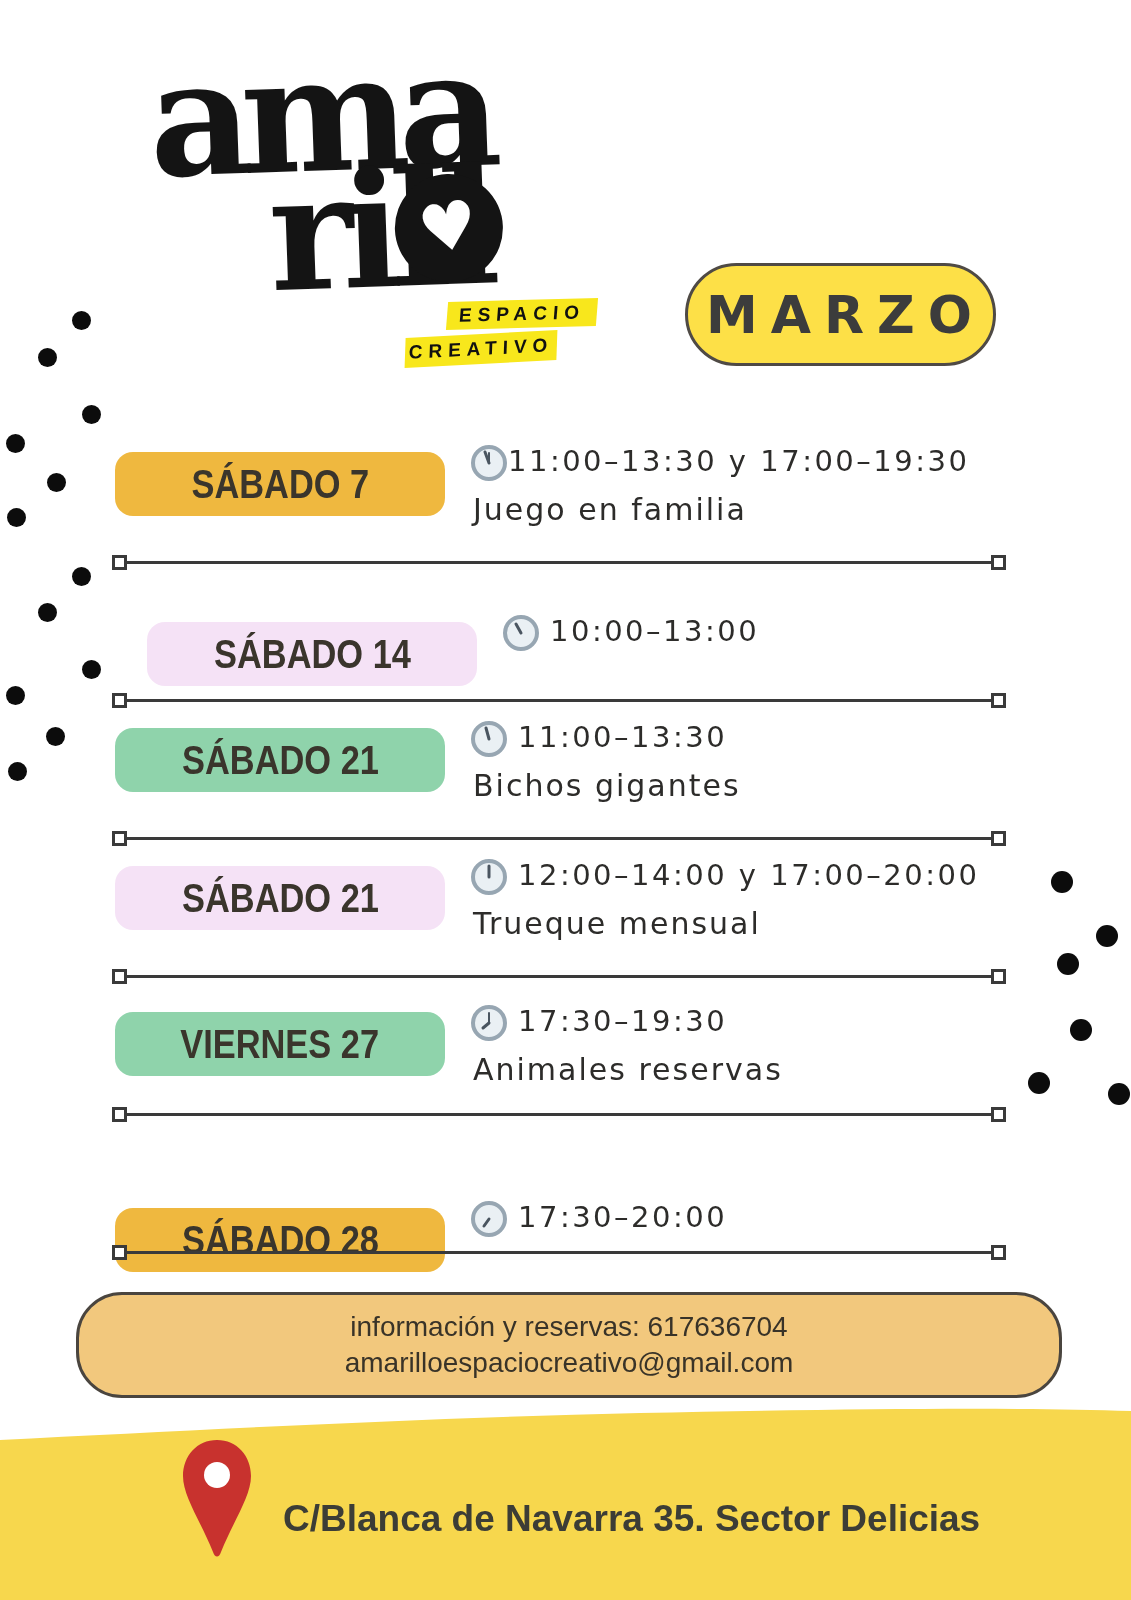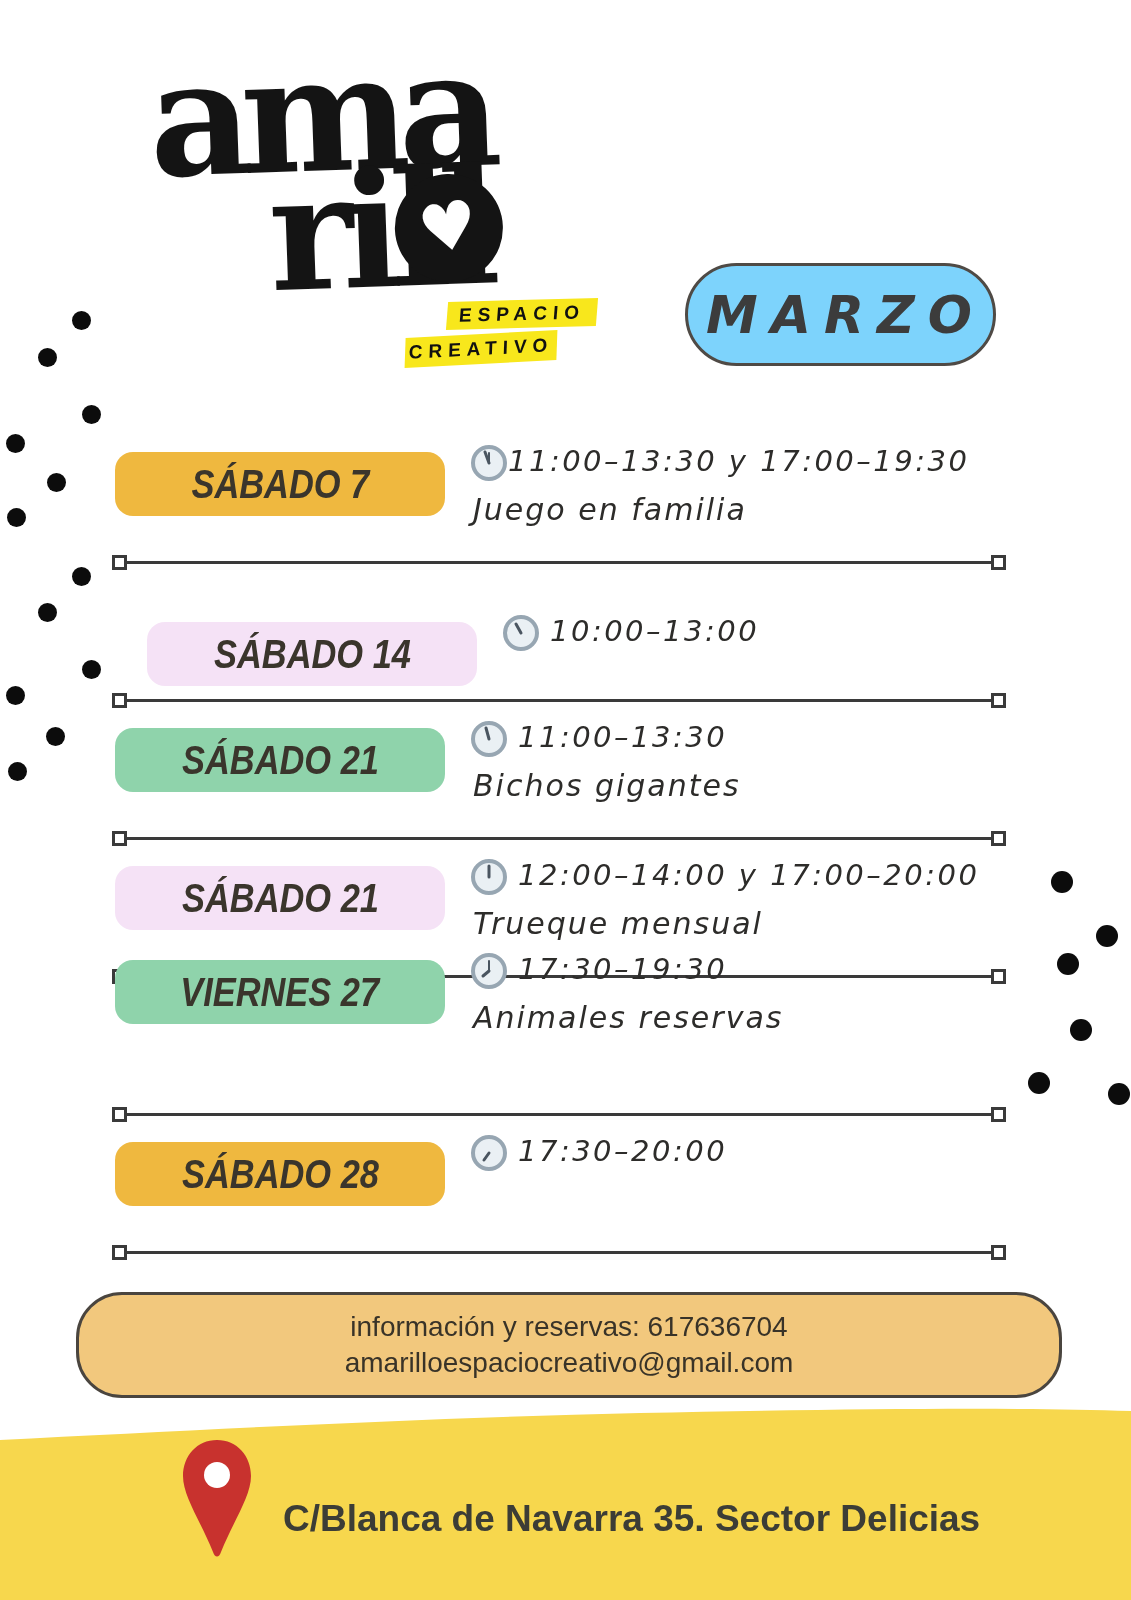--- a/index.html
+++ b/index.html
@@ -23,21 +23,21 @@
   
   .month-pill{position:absolute;left:685px;top:263px;width:305px;height:97px;background:#F6CE8B;
               border:3px solid #4F4A45;border-radius:52px;display:flex;align-items:center;justify-content:center;}
   .month-pill span{font-family:"DejaVu Sans",sans-serif;font-weight:600;font-size:52px;letter-spacing:13px;
                    color:#3C3C3C;padding-left:10px;}
 
   
   .dot{position:absolute;background:#0c0c0c;border-radius:50%;}
 
   
-  .event{position:absolute;left:0;width:1131px;height:120px;font-style:italic;}
+  .event{position:absolute;left:0;width:1131px;height:120px;}
   .day-badge{position:absolute;left:115px;top:8px;width:330px;height:64px;border-radius:18px;
              display:flex;align-items:center;justify-content:center;}
   .day-badge span{font-family:"Liberation Sans",sans-serif;font-weight:700;font-size:40px;color:#3A352C;
                   transform:scaleX(0.86);white-space:nowrap;}
   .clock{position:absolute;left:470px;top:0;width:38px;height:38px;}
   .time-text{position:absolute;left:518px;top:0;font-family:"DejaVu Sans",sans-serif;font-weight:500;
              font-size:29px;letter-spacing:2.5px;color:#2D2C2A;white-space:nowrap;}
   .activity-text{position:absolute;left:473px;top:48px;font-family:"DejaVu Sans",sans-serif;font-weight:500;
              font-size:30px;letter-spacing:2px;color:#2D2C2A;white-space:nowrap;}
 
@@ -67,21 +67,21 @@
   <div class="logo-mark">
     <div class="logo-line l1">ama</div>
     <div class="logo-line l2">rill</div>
     <div class="logo-o">
       <span class="heart">♥</span>
     </div>
   </div>
   <div class="tag-strip t1">ESPACIO</div>
   <div class="tag-strip t2">CREATIVO</div>
 
-  <div class="month-pill" style="background: #7dd3fc; font-style: italic;">
+  <div class="month-pill" style="background: #fde047;">
     <span>MARZO</span>
   </div>
 
   <div class="dot" style="left:72px;top:311px;width:19px;height:19px;"></div>
   <div class="dot" style="left:38px;top:348px;width:19px;height:19px;"></div>
   <div class="dot" style="left:82px;top:405px;width:19px;height:19px;"></div>
   <div class="dot" style="left:6px;top:434px;width:19px;height:19px;"></div>
   <div class="dot" style="left:47px;top:473px;width:19px;height:19px;"></div>
   <div class="dot" style="left:7px;top:508px;width:19px;height:19px;"></div>
   <div class="dot" style="left:72px;top:567px;width:19px;height:19px;"></div>
@@ -163,40 +163,40 @@
         </svg>
     </div>
     <div class="time-text">12:00–14:00 y 17:00–20:00</div>
     <div class="activity-text">Trueque mensual</div>
   </div>
   <div class="sep" style="top:975px;">
       <span class="sq l"></span>
       <span class="sq r"></span>
     </div>
 
-  <div class="event" style="top:952px;">
+  <div class="event" style="top:1004px;">
     <div class="day-badge" style="background: rgb(143, 211, 171);">
       <span>VIERNES 27</span>
     </div>
     <div class="clock">
       <svg viewBox="0 0 38 38" width="38" height="38">
           <circle cx="19" cy="19" r="16" fill="#EAF0F4" stroke="#97A6B2" stroke-width="4"></circle>
           <line x1="19" y1="19" x2="13" y2="24" stroke="#4A5560" stroke-width="3" stroke-linecap="round"></line>
           <line x1="19" y1="19" x2="19" y2="9" stroke="#4A5560" stroke-width="2" stroke-linecap="round"></line>
         </svg>
     </div>
     <div class="time-text">17:30–19:30</div>
     <div class="activity-text">Animales reservas</div>
   </div>
   <div class="sep" style="top:1113px;">
       <span class="sq l"></span>
       <span class="sq r"></span>
     </div>
 
-  <div class="event" style="top:1134px;">
+  <div class="event" style="top:1200px;">
     <div class="day-badge" style="background: rgb(239, 184, 63);">
       <span>SÁBADO 28</span>
     </div>
     <div class="clock">
       <svg viewBox="0 0 38 38" width="38" height="38">
           <circle cx="19" cy="19" r="16" fill="#EAF0F4" stroke="#97A6B2" stroke-width="4"></circle>
           <line x1="19" y1="19" x2="14" y2="26" stroke="#4A5560" stroke-width="3" stroke-linecap="round"></line>
         </svg>
     </div>
     <div class="time-text">17:30–20:00</div>

